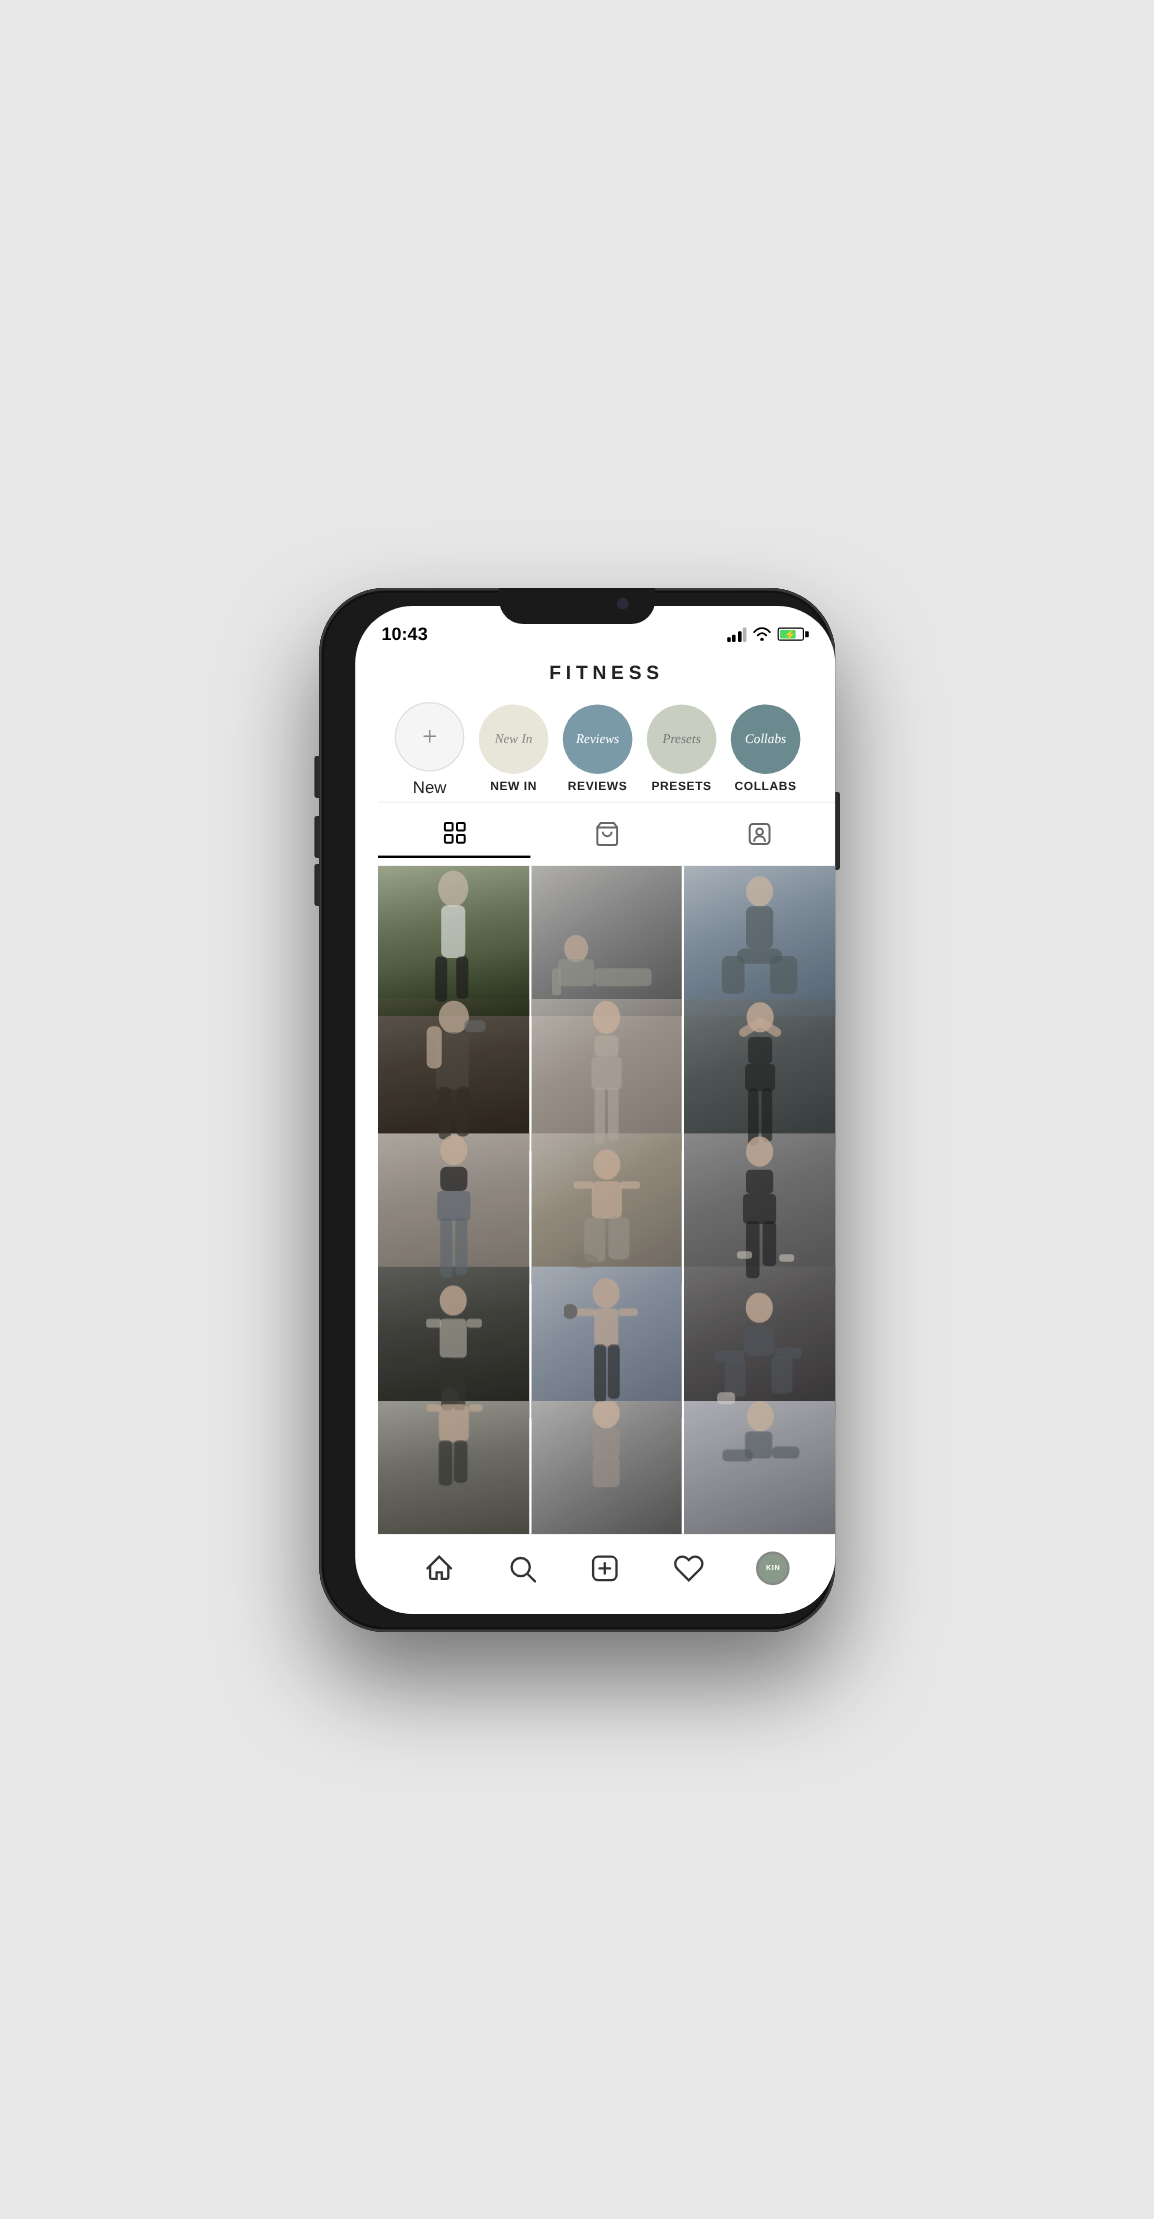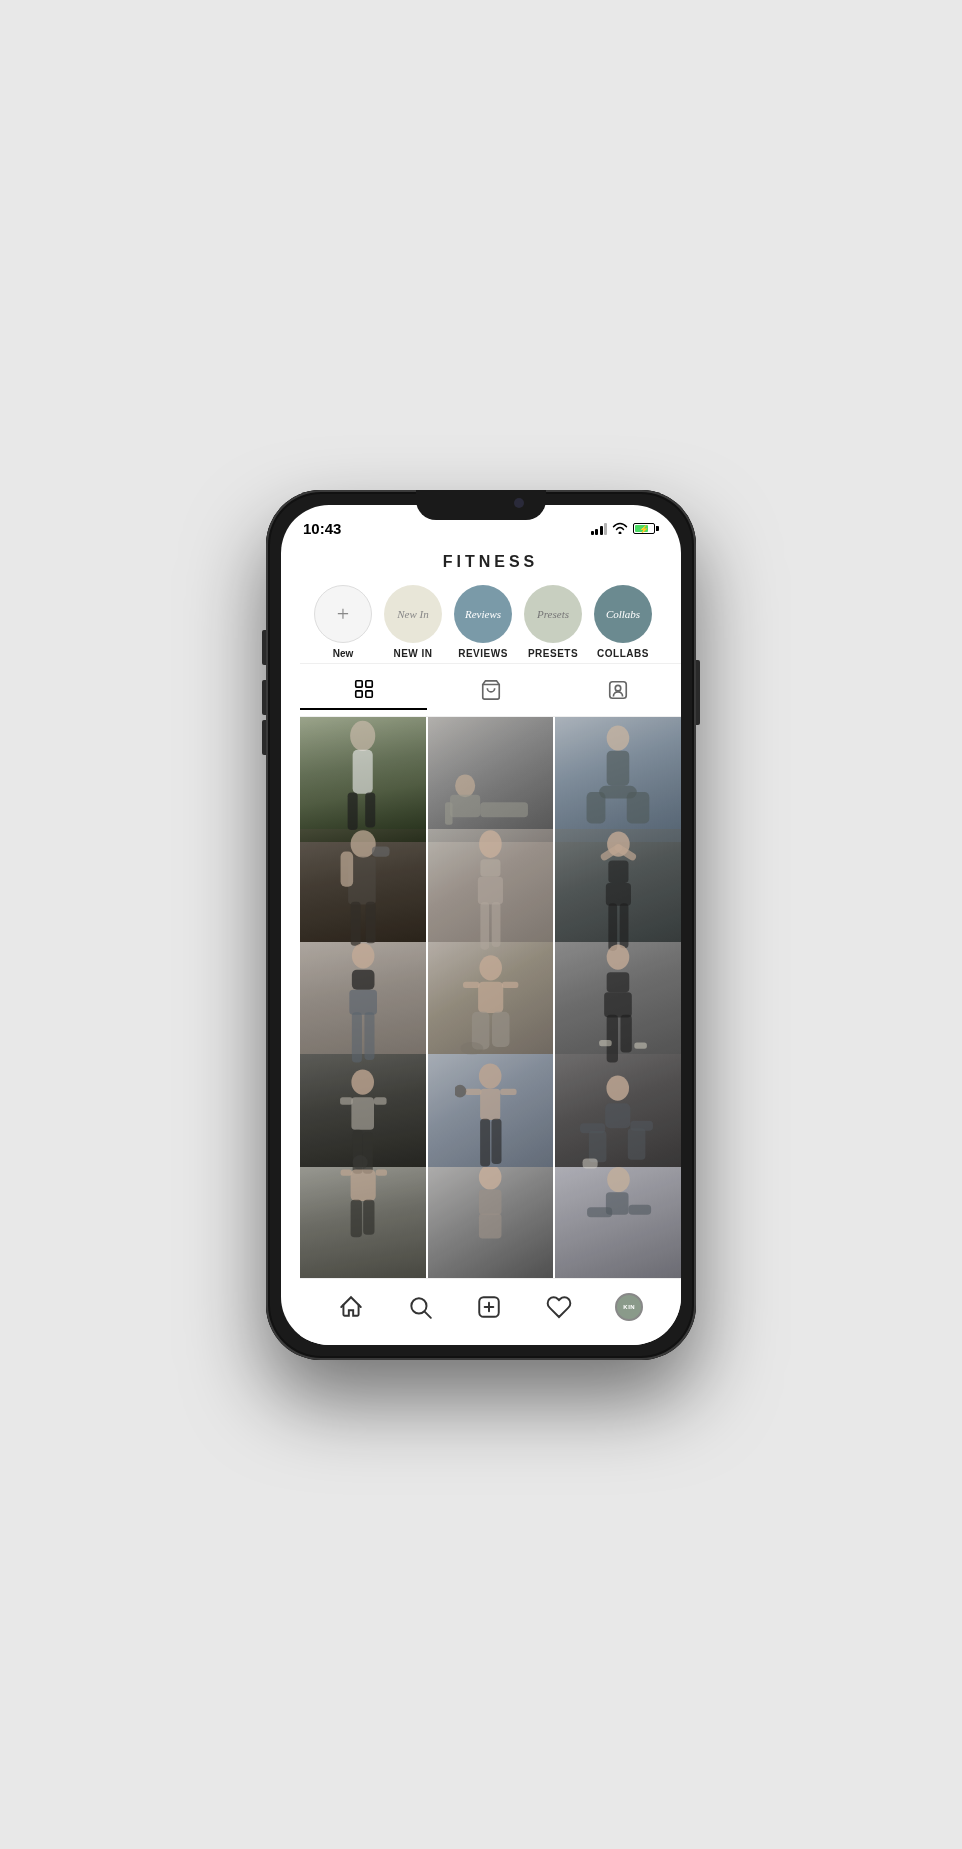--- a/index.html
+++ b/index.html
@@ -13,21 +13,21 @@
     }
 
     .phone-outer {
       width: 430px;
       height: 870px;
       background: #1a1a1a;
       border-radius: 55px;
       position: relative;
       box-shadow: 0 40px 80px rgba(0,0,0,0.5), inset 0 0 0 2px #3a3a3a, inset 0 0 0 4px #111;
       display: flex;
-      justify-content: center;
+      justify-content: flex-end;
       align-items: center;
     }
 
     
     .phone-outer::before {
       content: '';
       position: absolute;
       left: -4px;
       top: 140px;
       width: 4px;
@@ -236,23 +236,23 @@
     .story-collabs span { color: #fff; }
 
     .story-label {
       font-size: 10px;
       font-weight: 600;
       color: #222;
       letter-spacing: 0.5px;
       text-transform: uppercase;
     }
     .story-label-new {
-      font-weight: 700;
+      font-weight: 400;
       text-transform: none;
-      font-size: 10px;
+      font-size: 14px;
       letter-spacing: 0;
     }
 
     
     .view-tabs {
       display: flex;
       justify-content: space-around;
       padding: 6px 0;
       border-top: 1px solid #efefef;
       border-bottom: 1px solid #efefef;

